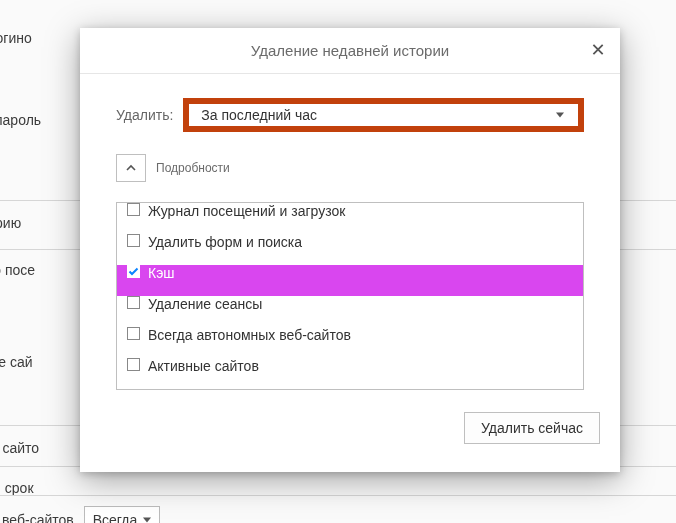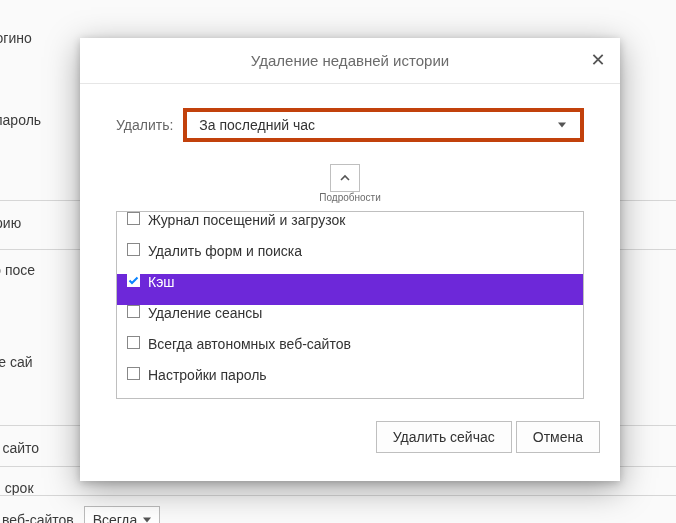--- a/index.html
+++ b/index.html
@@ -49,21 +49,21 @@
 .bg7 { position:absolute; top: 480px; left: -30px; }
 .bg8 { position:absolute; top: 506px; left: -165px; display:flex; align-items:center;}
 .hr1 { position:absolute; top: 200px; left:0; right:0; border-top:1px solid #d6d6d6;}
 .hr2 { position:absolute; top: 249px; left:0; right:0; border-top:1px solid #d6d6d6;}
 .hr3 { position:absolute; top: 425px; left:0; right:0; border-top:1px solid #d6d6d6;}
 .hr4 { position:absolute; top: 466px; left:0; right:0; border-top:1px solid #d6d6d6;}
 .hr5 { position:absolute; top: 495px; left:0; right:0; border-top:1px solid #d6d6d6;}
 
 .dialog {
   position: absolute;
-  left: 80px; top: 38px;
+  left: 80px; top: 28px;
   width: 540px;
   background: #fff;
   box-shadow: 0 8px 32px rgba(0,0,0,.35), 0 2px 8px rgba(0,0,0,.2);
   font-size: 14px;
 }
 .dialog-header {
   position: relative;
   text-align: center;
   padding: 14px 0 14px;
   border-bottom: 1px solid #e6e6e6;
@@ -77,65 +77,64 @@
   display: flex; align-items: center; justify-content: center;
   cursor: pointer;
   color: #555;
   font-size: 18px;
 }
 .dialog-body { padding: 24px 36px 8px; }
 .field-row { display: flex; align-items: center; margin-bottom: 22px; }
 .field-label { color: #666; margin-right: 10px; }
 .select {
   flex: 1;
-  border: 4px solid #c2410c;
+  border: 6px solid #c2410c;
   height: 34px;
   display: flex; align-items: center;
   padding: 0 12px;
   color: #333;
   position: relative;
   cursor: pointer;
 }
 .select::after {
   content: "";
   position: absolute;
   right: 14px; top: 50%;
   width: 0; height: 0;
   border-left: 4px solid transparent;
   border-right: 4px solid transparent;
   border-top: 5px solid #555;
   transform: translateY(-50%);
 }
 .details-toggle {
   display: flex; align-items: center;
-  margin-bottom: 8px;
+  margin-bottom: 20px;
   color: #6b6b6b;
-  font-size: 10px;
-  flex-direction: column;
+  font-size: 12px;
 }
 .toggle-btn {
   width: 30px; height: 28px;
   border: 1px solid #bfbfbf;
   display: flex; align-items: center; justify-content: center;
   margin-right: 10px;
   cursor: pointer;
 }
 .chev { width: 10px; height: 10px; }
 .list {
   border: 1px solid #bfbfbf;
 }
 .list-item {
   display: flex; align-items: flex-start;
   height: 31px;
   padding: 0 10px;
   color: #333;
   cursor: pointer;
 }
 .list-item.selected {
-  background: #6d28d9;
+  background: #d946ef;
   color: #fff;
 }
 .cb {
   width: 13px; height: 13px;
   border: 1px solid #888;
   margin-right: 8px;
   display: inline-flex;
   align-items: center; justify-content: center;
   flex-shrink: 0;
 }
@@ -222,21 +221,20 @@
         <div class="list-item">
           <span class="cb"></span>
           <span>Удаление сеансы</span>
         </div>
         <div class="list-item">
           <span class="cb"></span>
           <span>Всегда автономных веб-сайтов</span>
         </div>
         <div class="list-item">
           <span class="cb"></span>
-          <span>Настройки пароль</span>
+          <span>Активные сайтов</span>
         </div>
       </div>
   </div>
   <div class="dialog-footer">
     <div class="btn">Удалить сейчас</div>
-    <div class="btn">Отмена</div>
   </div>
 </div>
 
 </body></html>

